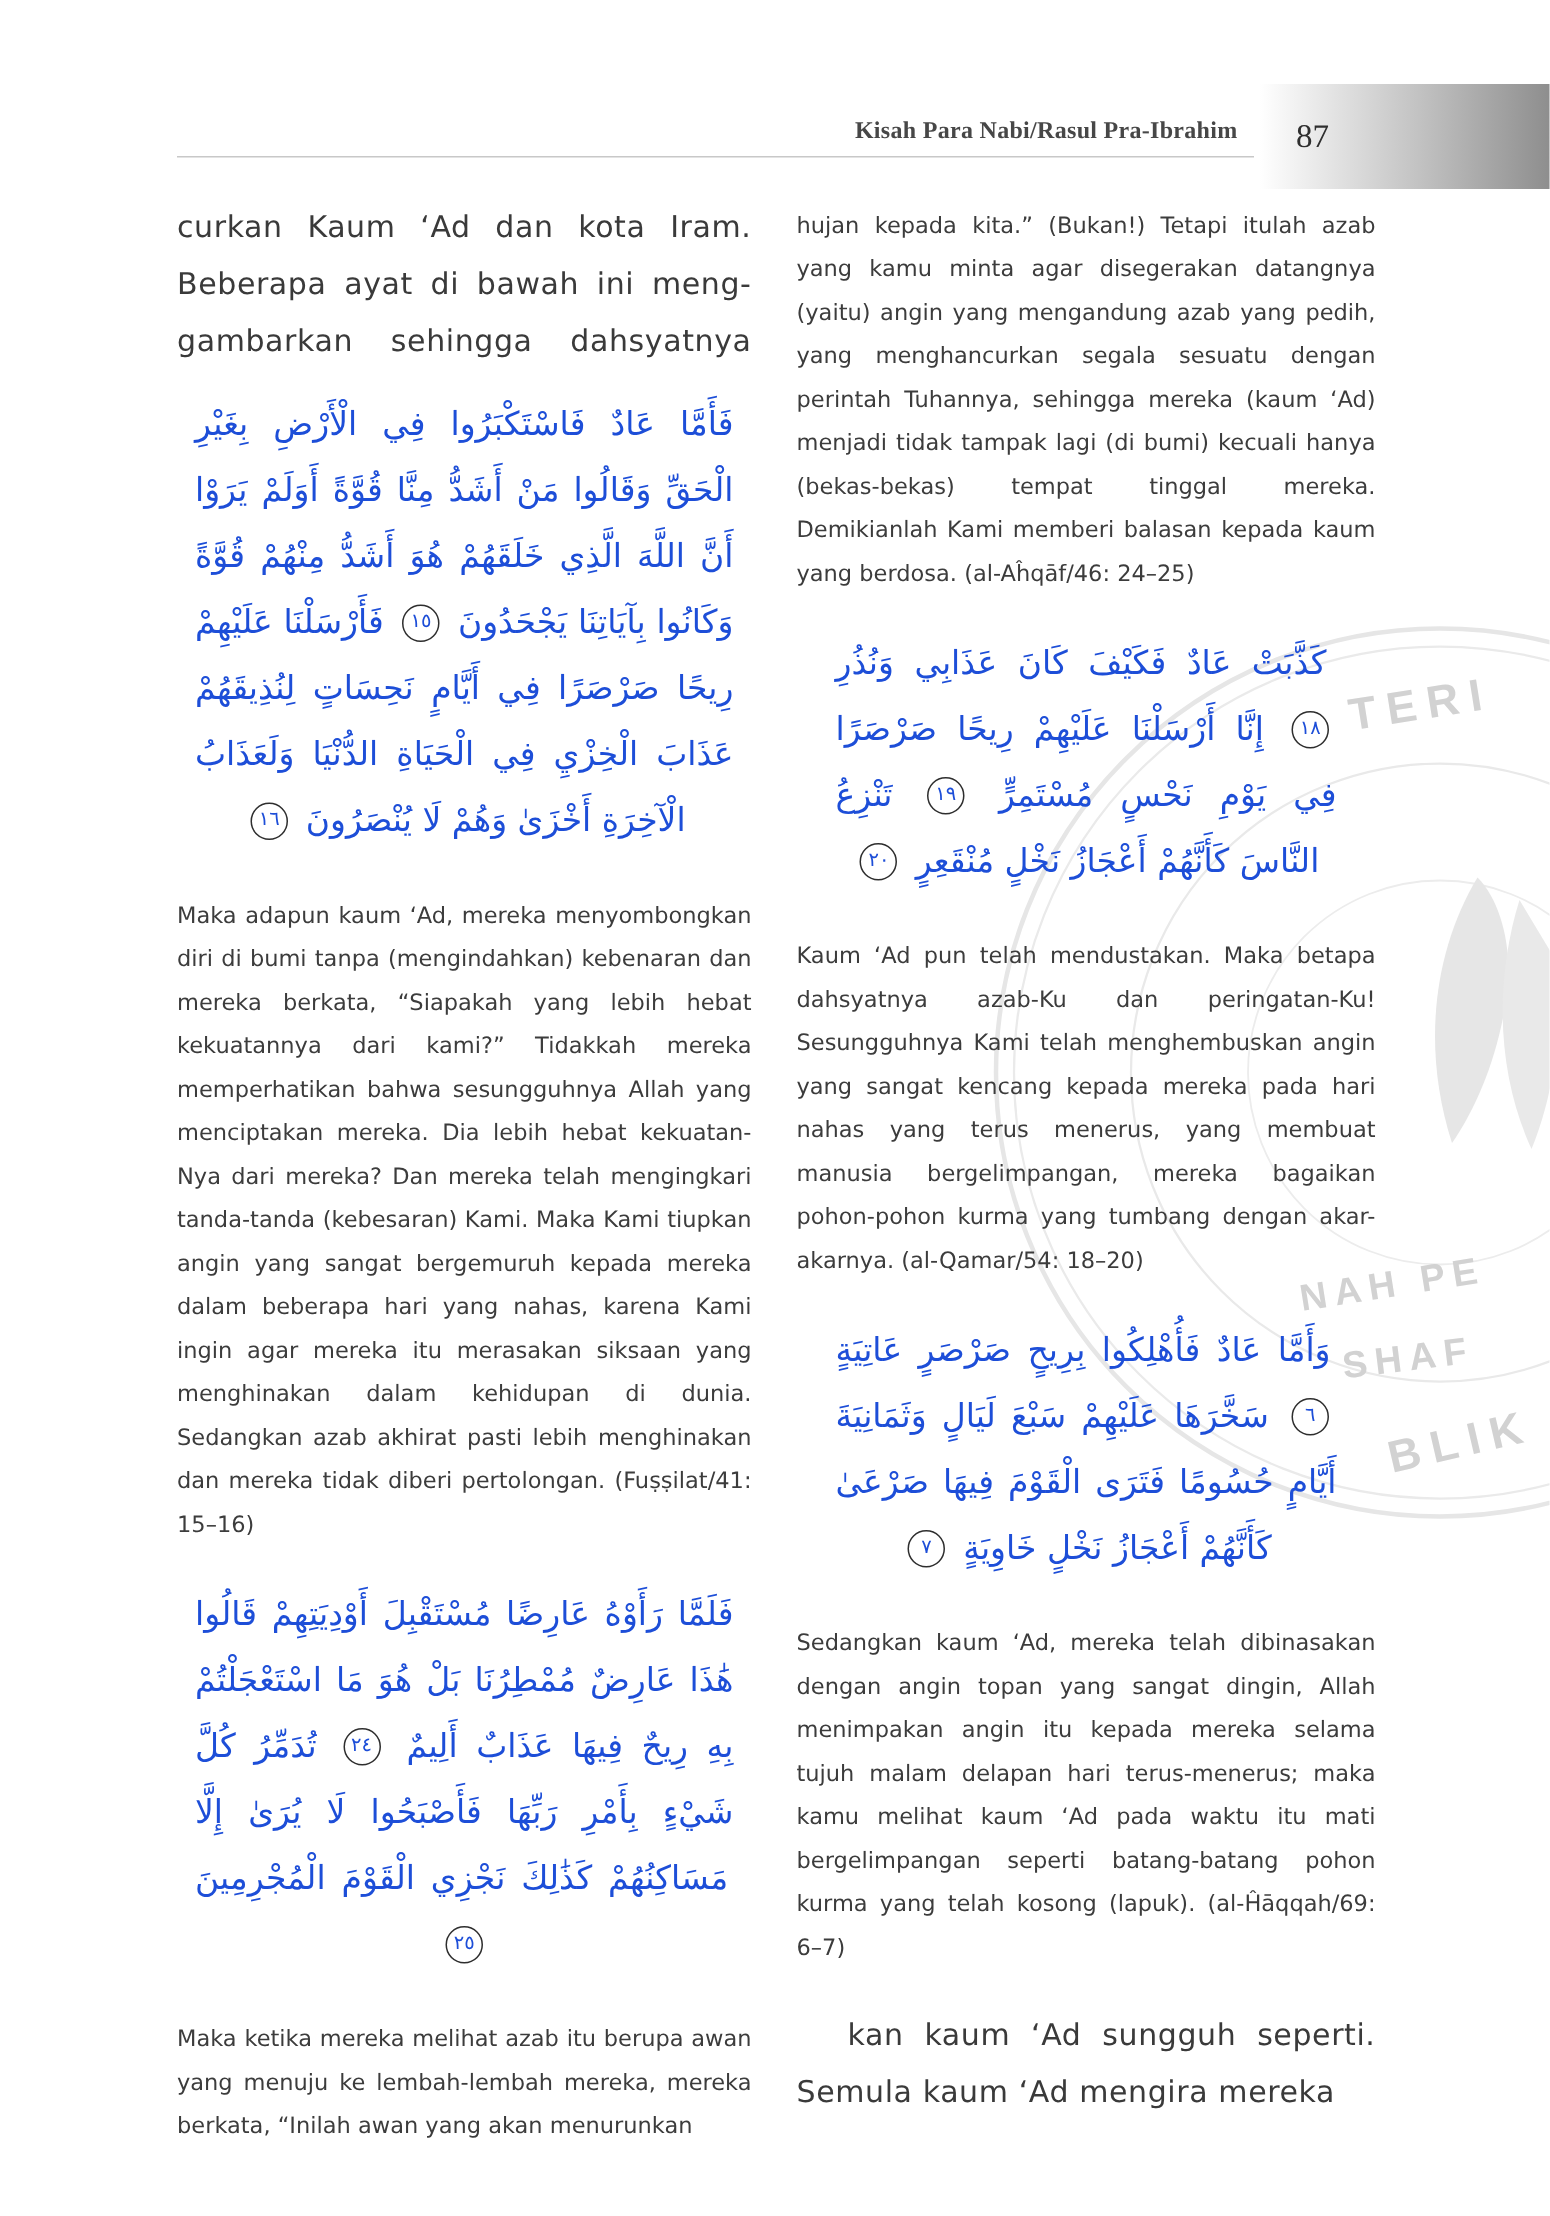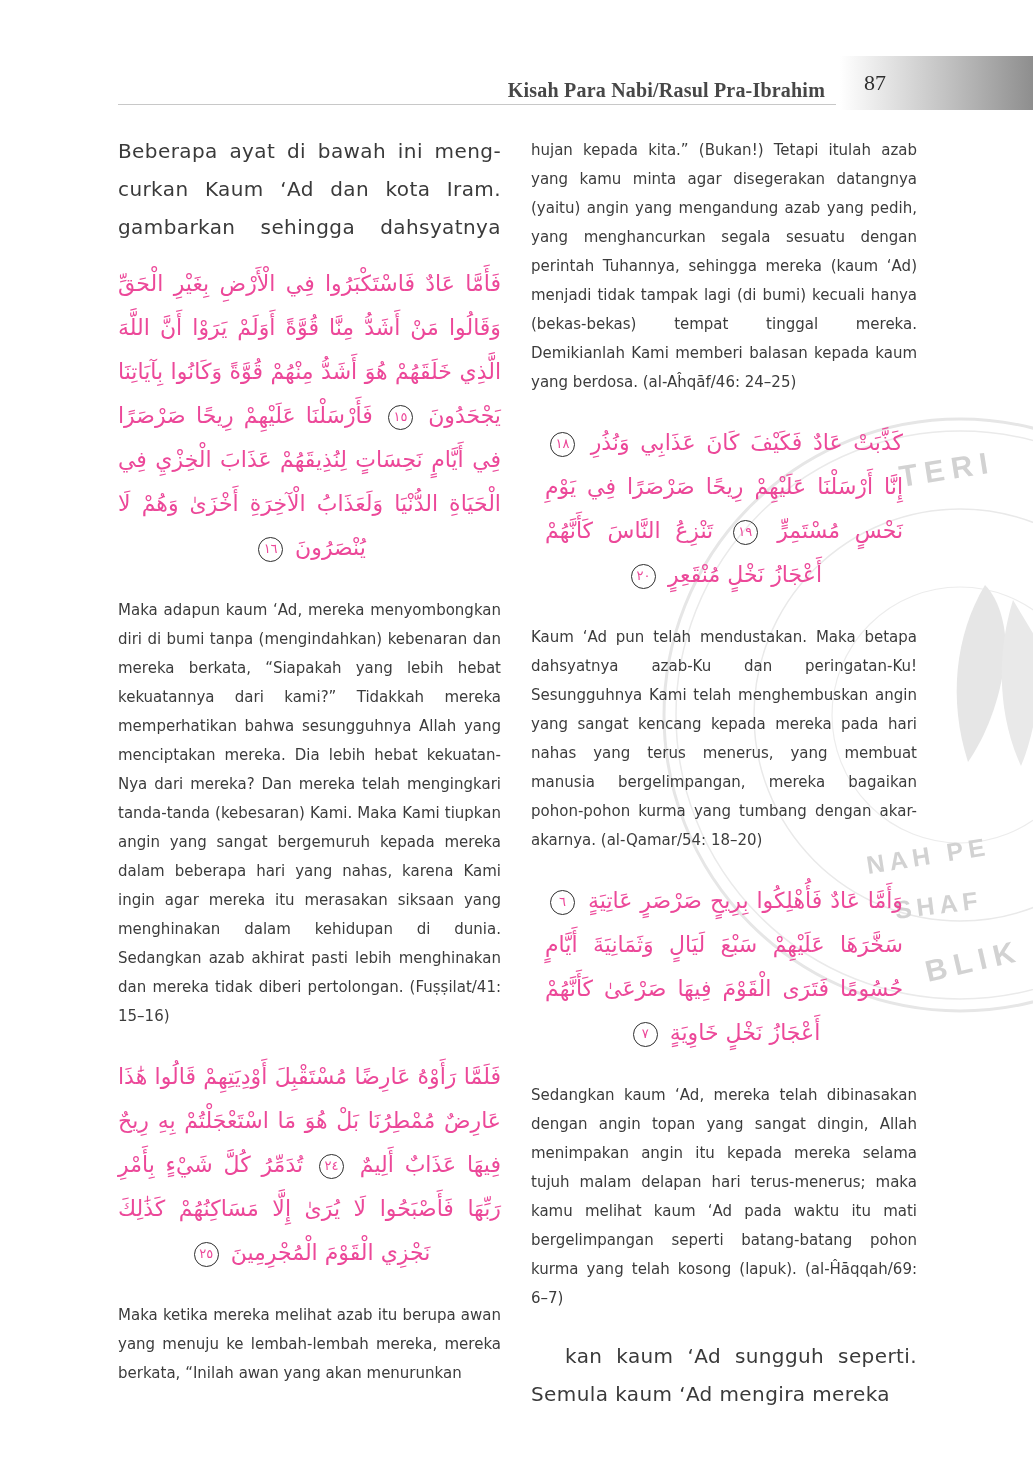--- a/index.html
+++ b/index.html
@@ -16,25 +16,25 @@
   
   .watermark { position: absolute; left: 0; top: 0; z-index: 0; pointer-events: none; }
   .wm-text { font-family: "Liberation Sans", sans-serif; font-weight: bold; fill: #d2d2d2; }
   .wm-lg { font-size: 30px; letter-spacing: 7px; }
   .wm-md { font-size: 25px; letter-spacing: 5px; }
 
   
   .header-title {
     position: absolute; top: 79px; right: 208px;
     font-family: "Liberation Serif", serif; font-weight: bold;
-    font-size: 20px; color: #474747; letter-spacing: 0.2px; z-index: 2;
+    font-size: 16px; color: #474747; letter-spacing: 0.2px; z-index: 2;
     white-space: nowrap;
   }
   .header-band {
-    position: absolute; top: 56px; right: 0; width: 193px; height: 54px;
+    position: absolute; top: 56px; right: 0; width: 193px; height: 70px;
     background: linear-gradient(90deg, rgba(255,255,255,0) 0%, #c2c2c2 55%, #8e8e8e 100%);
     z-index: 1;
   }
   .page-num {
     position: absolute; left: 24px; top: 50%; transform: translateY(-50%);
     font-family: "Liberation Serif", serif; font-size: 22px; color: #2f2f2f;
   }
   .header-rule {
     position: absolute; top: 104px; left: 118px; width: 718px; height: 1px;
     background: #c8c8c8; z-index: 2;
@@ -49,23 +49,23 @@
   .para-lead { font-size: 20px; line-height: 38px; color: #3a3a3a; letter-spacing: 0.4px; margin: 0 0 12px; }
   .jline { text-align: justify; text-align-last: justify; }
   .jline-last { text-align-last: left; }
   .closing .jline:first-child { text-indent: 34px; }
   .closing { margin-top: 4px; }
 
   
   .arabic {
     direction: rtl; unicode-bidi: embed;
     font-family: "DejaVu Sans", sans-serif;
-    font-size: 22px; line-height: 44px; color: #ec4899;
+    font-size: 22px; line-height: 44px; color: #1d4ed8;
     text-align: justify; text-align-last: center;
-    margin: 16px 0 26px;
+    margin: 16px 12px 26px;
   }
   .arabic-narrow { padding: 0 14px; }
   .ayah-marker {
     display: inline-block; min-width: 25px; height: 25px; line-height: 22px;
     border: 1.4px solid #2e2e2e; border-radius: 50%;
     text-align: center; text-align-last: center;
     font-size: 13px; margin: 0 5px; padding: 0 2px; vertical-align: middle;
   }
 
   
@@ -93,22 +93,22 @@
 </svg>
 
 <div class="header-title">Kisah Para Nabi/Rasul Pra-Ibrahim</div>
 <div class="header-band">
   <span class="page-num">87</span>
 </div>
 <div class="header-rule"></div>
 
 <div class="col col-left">
   <div class="para-lead">
+      <div class="jline">curkan Kaum ‘Ad dan kota Iram.</div>
       <div class="jline">Beberapa ayat di bawah ini meng-</div>
-      <div class="jline">curkan Kaum ‘Ad dan kota Iram.</div>
       <div class="jline">gambarkan sehingga dahsyatnya</div>
     </div>
 
   <div class="arabic" dir="rtl" lang="ar"><span>فَأَمَّا عَادٌ فَاسْتَكْبَرُوا فِي الْأَرْضِ بِغَيْرِ الْحَقِّ وَقَالُوا مَنْ أَشَدُّ مِنَّا قُوَّةً أَوَلَمْ يَرَوْا أَنَّ اللَّهَ الَّذِي خَلَقَهُمْ هُوَ أَشَدُّ مِنْهُمْ قُوَّةً وَكَانُوا بِآيَاتِنَا يَجْحَدُونَ </span> <span class="ayah-marker">١٥</span> <span>فَأَرْسَلْنَا عَلَيْهِمْ رِيحًا صَرْصَرًا فِي أَيَّامٍ نَحِسَاتٍ لِنُذِيقَهُمْ عَذَابَ الْخِزْيِ فِي الْحَيَاةِ الدُّنْيَا وَلَعَذَابُ الْآخِرَةِ أَخْزَىٰ وَهُمْ لَا يُنْصَرُونَ </span> <span class="ayah-marker">١٦</span> </div>
 
   <p class="trans">Maka adapun kaum ‘Ad, mereka menyombongkan diri di bumi tanpa (mengindahkan) kebenaran dan mereka berkata, “Siapakah yang lebih hebat kekuatannya dari kami?” Tidakkah mereka memperhatikan bahwa sesungguhnya Allah yang menciptakan mereka. Dia lebih hebat kekuatan-Nya dari mereka? Dan mereka telah mengingkari tanda-tanda (kebesaran) Kami. Maka Kami tiupkan angin yang sangat bergemuruh kepada mereka dalam beberapa hari yang nahas, karena Kami ingin agar mereka itu merasakan siksaan yang menghinakan dalam kehidupan di dunia. Sedangkan azab akhirat pasti lebih menghinakan dan mereka tidak diberi pertolongan. (Fuṣṣilat/41: 15–16)</p>
 
   <div class="arabic" dir="rtl" lang="ar"><span>فَلَمَّا رَأَوْهُ عَارِضًا مُسْتَقْبِلَ أَوْدِيَتِهِمْ قَالُوا هَٰذَا عَارِضٌ مُمْطِرُنَا بَلْ هُوَ مَا اسْتَعْجَلْتُمْ بِهِ رِيحٌ فِيهَا عَذَابٌ أَلِيمٌ </span> <span class="ayah-marker">٢٤</span> <span>تُدَمِّرُ كُلَّ شَيْءٍ بِأَمْرِ رَبِّهَا فَأَصْبَحُوا لَا يُرَىٰ إِلَّا مَسَاكِنُهُمْ كَذَٰلِكَ نَجْزِي الْقَوْمَ الْمُجْرِمِينَ </span> <span class="ayah-marker">٢٥</span> </div>
 
   <p class="trans">Maka ketika mereka melihat azab itu berupa awan yang menuju ke lembah-lembah mereka, mereka berkata, “Inilah awan yang akan menurunkan</p>

